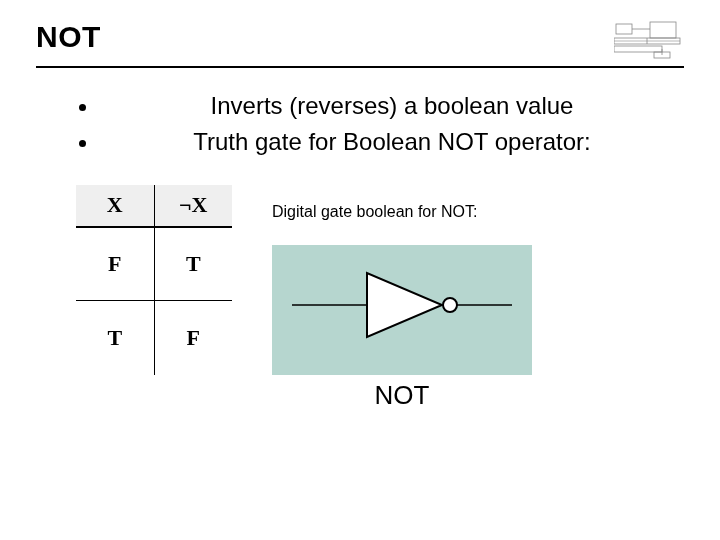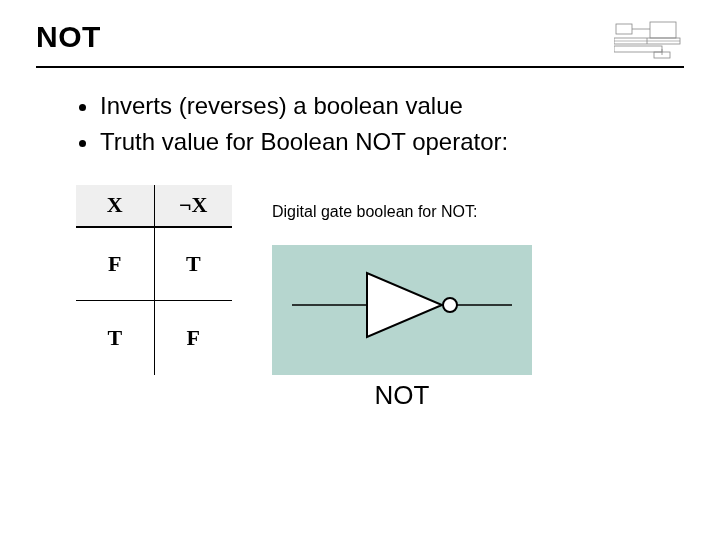--- a/index.html
+++ b/index.html
@@ -1,21 +1,21 @@
 <!DOCTYPE html>
 <html><head>
 <meta charset="utf-8">
 <style>
   * { box-sizing: border-box; margin: 0; padding: 0; }
   html, body { width: 720px; height: 540px; background: #fff; font-family: "Trebuchet MS", "Lucida Sans", Verdana, sans-serif; color: #000; }
   .slide { width: 720px; height: 540px; position: relative; padding: 20px 36px; }
   .title-row { display: flex; align-items: flex-start; justify-content: space-between; border-bottom: 2px solid #000; padding-bottom: 6px; margin-bottom: 22px; }
   .title { font-size: 30px; font-weight: 700; letter-spacing: 0.5px; }
   .corner-icon { width: 70px; height: 40px; }
-  .bullets { list-style: disc; padding-left: 64px; }
+  .bullets { list-style: disc; padding-left: 64px; text-align: center; }
   .bullets li { font-size: 24px; line-height: 1.35; margin-bottom: 4px; }
   .content-row { display: flex; margin-top: 26px; padding-left: 40px; gap: 40px; }
   .truth-table { border-collapse: collapse; }
   .truth-table th, .truth-table td { border: 1px solid #000; width: 78px; height: 46px; text-align: center; vertical-align: middle; font-size: 22px; font-weight: 700; font-family: "Times New Roman", serif; }
   .truth-table th { background: #efefef; height: 42px; }
   .truth-table th:first-child, .truth-table td:first-child { border-left: none; }
   .truth-table th:last-child, .truth-table td:last-child { border-right: none; }
   .truth-table thead th { border-top: none; border-bottom: 2px solid #000; }
   .truth-table tr:last-child td { border-bottom: none; }
   .right-col { flex: 1; padding-top: 18px; }
@@ -40,21 +40,21 @@
         <rect x="0" y="26" width="48" height="6" fill="none" stroke="#888" stroke-width="0.8"></rect>
         <rect x="40" y="32" width="16" height="6" fill="none" stroke="#888" stroke-width="0.8"></rect>
         <line x1="33" y1="18" x2="33" y2="24" stroke="#888" stroke-width="0.8"></line>
         <line x1="48" y1="29" x2="48" y2="35" stroke="#888" stroke-width="0.8"></line>
       </svg>
     </div>
   </div>
 
   <ul class="bullets">
     <li>Inverts (reverses) a boolean value</li>
-    <li>Truth value for Boolean NOT operator:</li>
+    <li>Truth gate for Boolean NOT operator:</li>
   </ul>
 
   <div class="content-row">
 
     <table class="truth-table">
       <thead>
         <tr>
           <th>X</th>
           <th>¬X</th>
         </tr>

